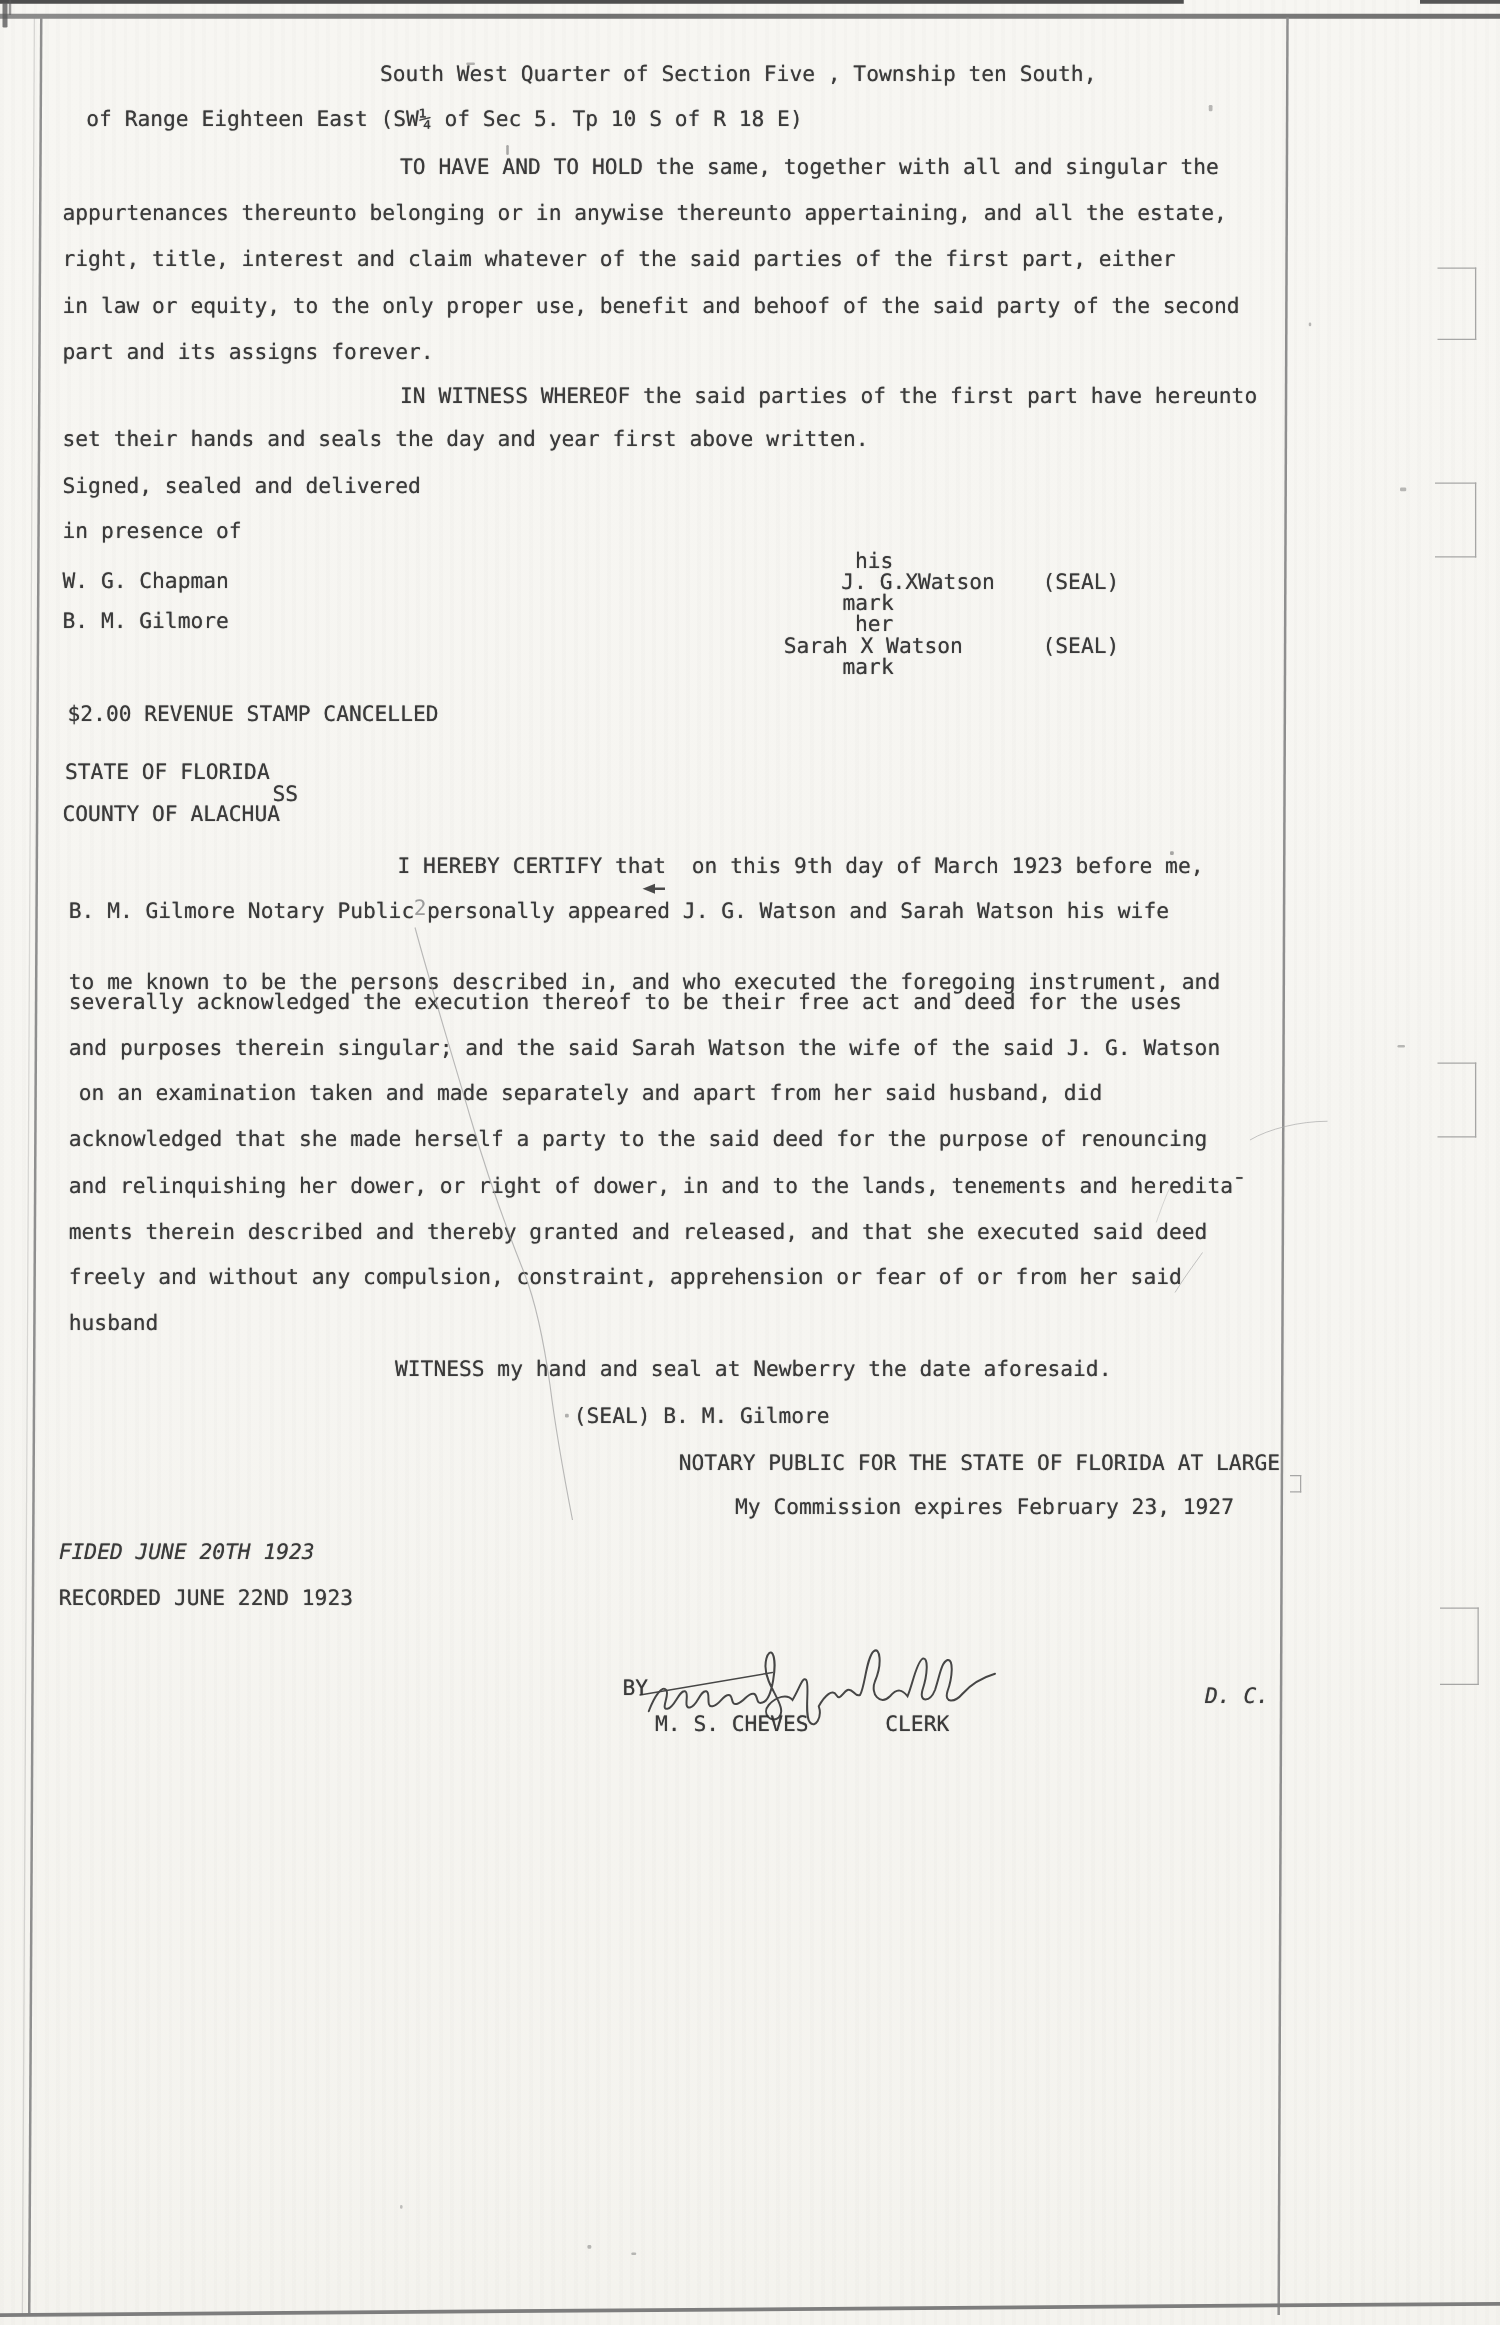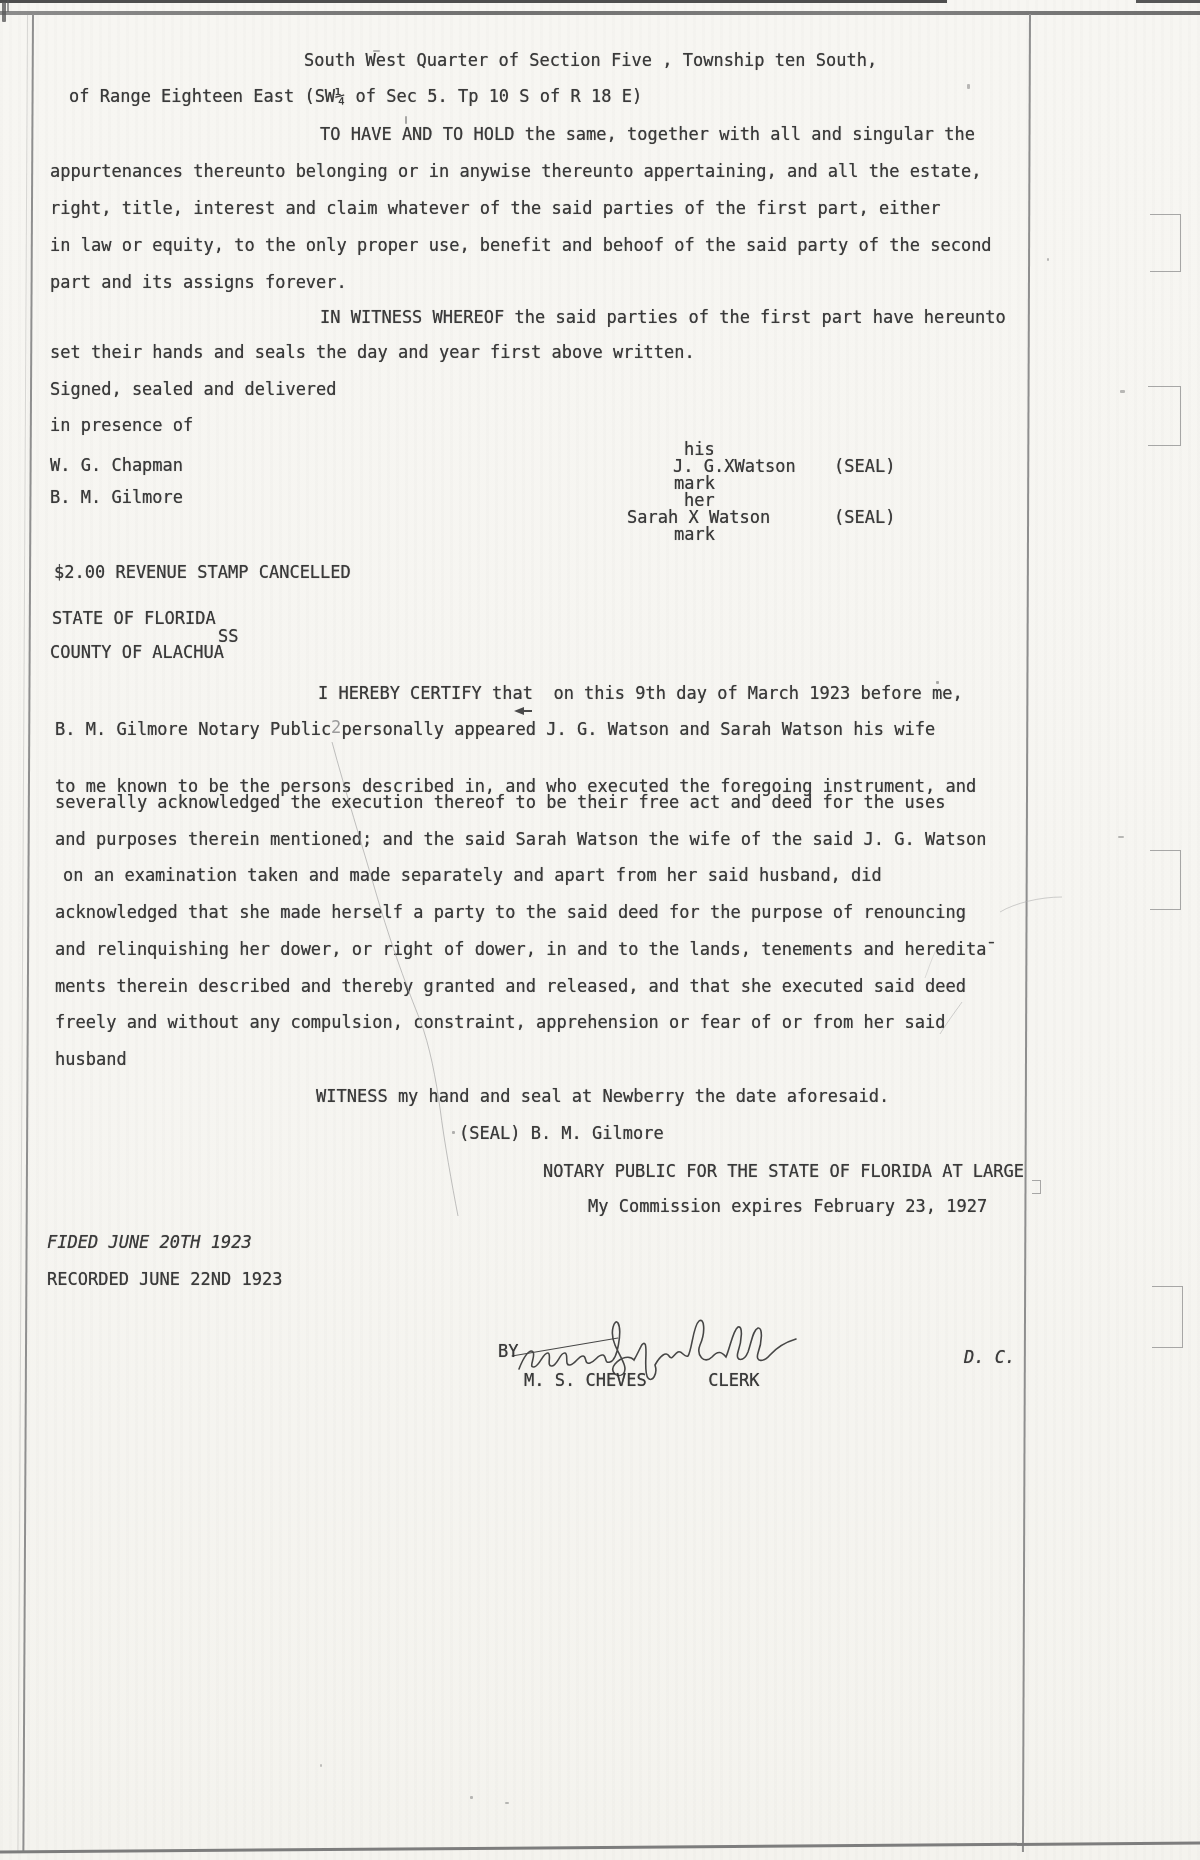--- a/index.html
+++ b/index.html
@@ -71,21 +71,21 @@
       <div class="line" style="left: 674px; top: 526px;">mark</div>
       <div class="line" style="left: 54px; top: 564px;">$2.00 REVENUE STAMP CANCELLED</div>
       <div class="line" style="left: 52px; top: 610px;">STATE OF FLORIDA</div>
       <div class="line" style="left: 218px; top: 628px;">SS</div>
       <div class="line" style="left: 50px; top: 644px;">COUNTY OF ALACHUA</div>
       <div class="line" style="left: 318px; top: 685px;">I HEREBY CERTIFY that  on this 9th day of March 1923 before me,</div>
       <div class="line" style="left: 55px; top: 721px;">B. M. Gilmore Notary Public personally appeared J. G. Watson and Sarah Watson his wife</div>
       <div class="line light" style="left: 331px; top: 719px;">2</div>
       <div class="line" style="left: 55px; top: 758px; margin-top: 20px;">to me known to be the persons described in, and who executed the foregoing instrument, and</div>
       <div class="line" style="left: 55px; top: 794px;">severally acknowledged the execution thereof to be their free act and deed for the uses</div>
-      <div class="line" style="left: 55px; top: 831px;">and purposes therein mentioned; and the said Sarah Watson the wife of the said J. G. Watson</div>
+      <div class="line" style="left: 55px; top: 831px;">and purposes therein singular; and the said Sarah Watson the wife of the said J. G. Watson</div>
       <div class="line" style="left: 63px; top: 867px;">on an examination taken and made separately and apart from her said husband, did</div>
       <div class="line" style="left: 55px; top: 904px;">acknowledged that she made herself a party to the said deed for the purpose of renouncing</div>
       <div class="line" style="left: 55px; top: 941px;">and relinquishing her dower, or right of dower, in and to the lands, tenements and heredita¯</div>
       <div class="line" style="left: 55px; top: 978px;">ments therein described and thereby granted and released, and that she executed said deed</div>
       <div class="line" style="left: 55px; top: 1014px;">freely and without any compulsion, constraint, apprehension or fear of or from her said</div>
       <div class="line" style="left: 55px; top: 1051px;">husband</div>
       <div class="line" style="left: 316px; top: 1088px;">WITNESS my hand and seal at Newberry the date aforesaid.</div>
       <div class="line" style="left: 459px; top: 1125px;">(SEAL) B. M. Gilmore</div>
       <div class="line" style="left: 543px; top: 1163px;">NOTARY PUBLIC FOR THE STATE OF FLORIDA AT LARGE</div>
       <div class="line" style="left: 564px; top: 1198px; padding-left: 24px;">My Commission expires February 23, 1927</div>

